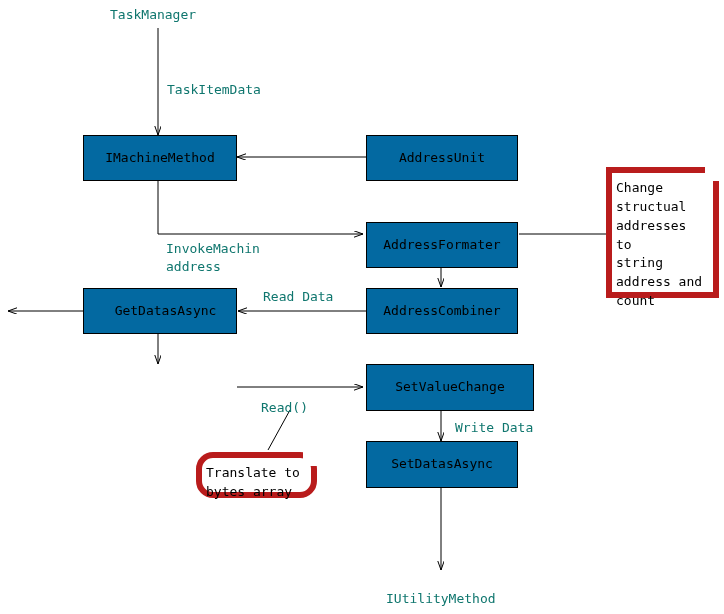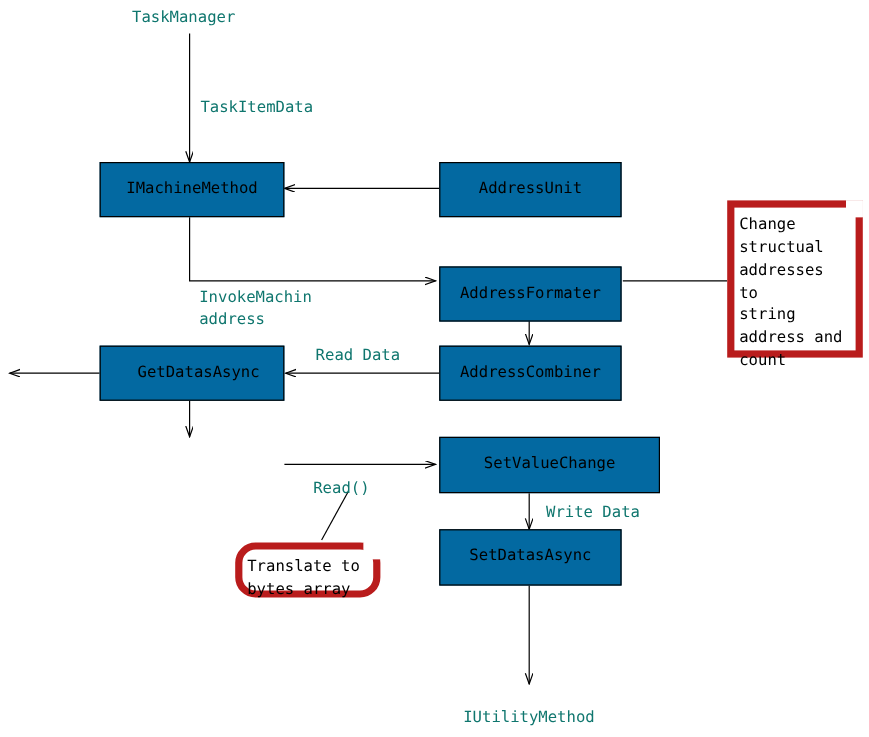--- a/index.html
+++ b/index.html
@@ -110,21 +110,21 @@
   <div class="label" style="left:263px; top:288px;">Read Data</div>
   <div class="label" style="left:261px; top:399px;">Read()</div>
   <div class="label" style="left:455px; top:419px;">Write Data</div>
   <div class="label" style="left:386px; top:590px;">IUtilityMethod</div>
 
   <div class="node" style="left:83px; top:135px; width:154px; height:46px;">IMachineMethod</div>
   <div class="node" style="left:366px; top:135px; width:152px; height:46px;">AddressUnit</div>
   <div class="node" style="left:366px; top:211px; width:152px; height:46px;margin-top:11px;">AddressFormater</div>
   <div class="node" style="left:83px; top:288px; width:154px; height:46px;padding-left:11px;">GetDatasAsync</div>
   <div class="node" style="left:366px; top:288px; width:152px; height:46px;">AddressCombiner</div>
-  <div class="node" style="left:366px; top:364px; width:184px; height:47px;">SetValueChange</div>
+  <div class="node" style="left:366px; top:364px; width:168px; height:47px;">SetValueChange</div>
   <div class="node" style="left:366px; top:441px; width:152px; height:47px;">SetDatasAsync</div>
 
   <div class="note" style="left:606px; top:167px; width:113px; height:131px;">Change
 structual
 addresses to
 string
 address and
 count</div>
   <div class="note-dogear" style="left:705px; top:167px;"></div>
 

